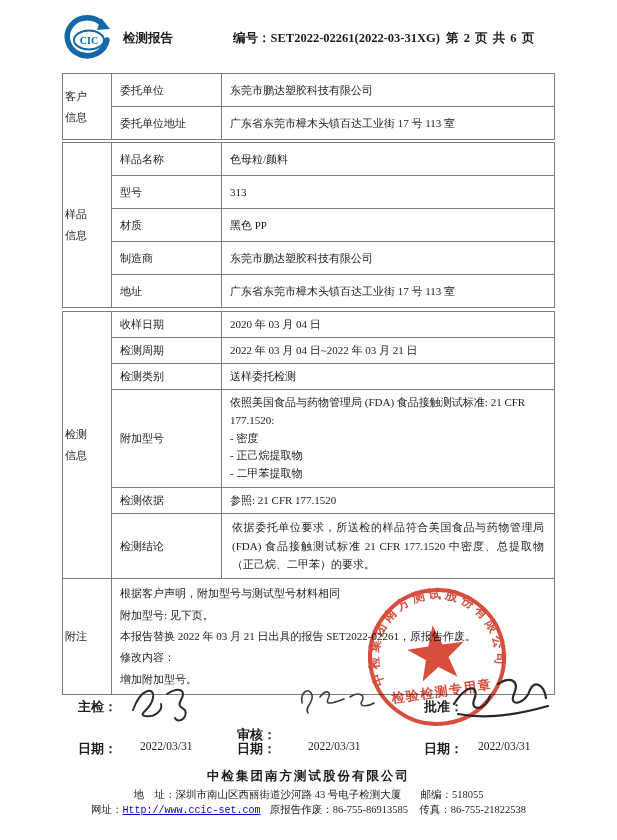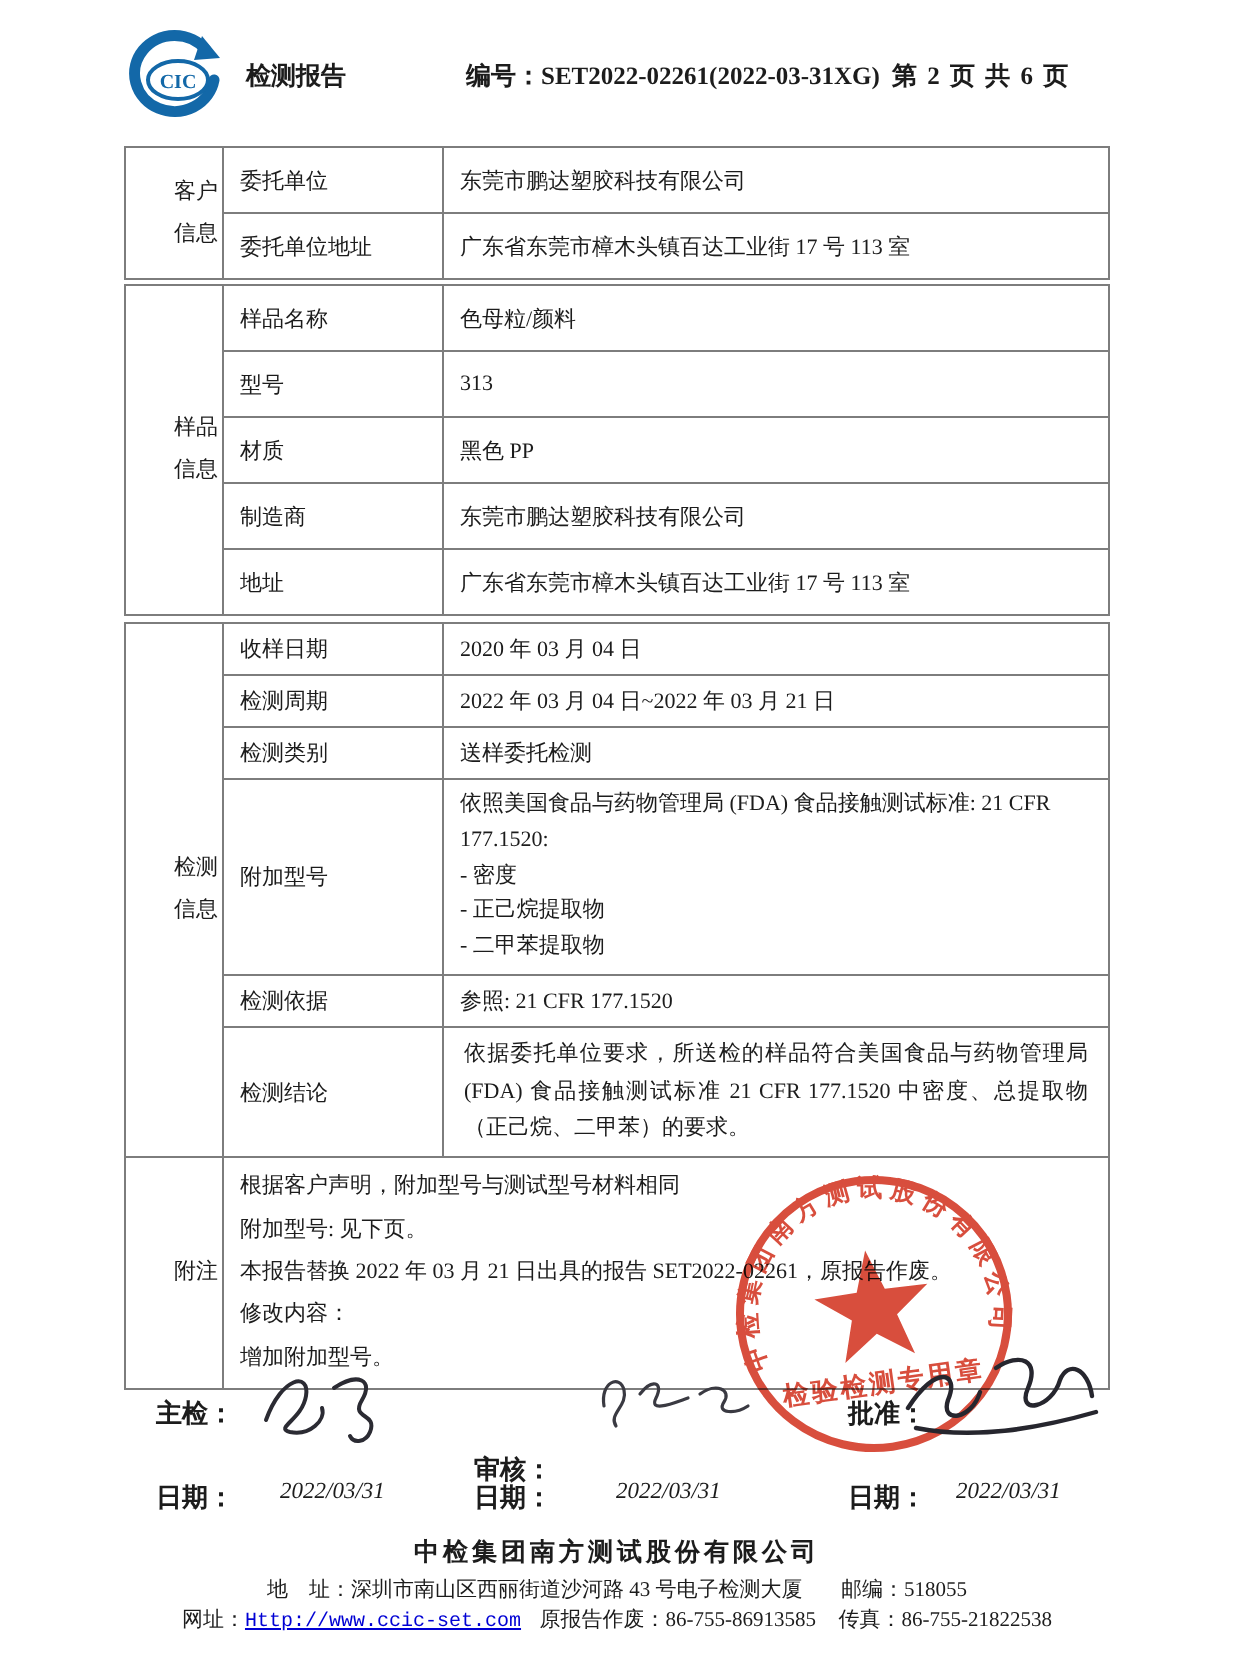--- a/index.html
+++ b/index.html
@@ -7,34 +7,34 @@
     width:617px;height:840px;position:relative;background:#ffffff;
     font-family:"Liberation Serif","DejaVu Serif",serif;color:#1c1c1c;
     overflow:hidden;
   }
   
   .hdr-text{position:absolute;font-weight:bold;font-size:12.5px;white-space:nowrap;}
   #logo{position:absolute;left:63px;top:15px;}
   
   table{border-collapse:collapse;position:absolute;left:62px;table-layout:fixed;width:493px;}
   td{border:1px solid #7d7d7d;font-size:11px;padding:0 8px;vertical-align:middle;background:#fff;}
-  td.sec{width:44px;text-align:right;padding:0 2px;line-height:1.9;}
+  td.sec{width:44px;text-align:left;padding:0 2px;line-height:1.9;}
   td.lbl{width:93px;}
   td.val{}
   tr.h33{height:33px;} tr.h26{height:26px;} tr.h88{height:88px;}
   tr.h55{height:55px;} tr.h106{height:106px;}
   .pre{white-space:pre-line;line-height:1.62;padding:4px 8px;}
   .notes-pre{white-space:pre-line;line-height:1.95;padding:4px 8px;}
   .just{text-align:justify;line-height:1.7;padding:4px 10px;}
   #t-customer{top:73px;}
   #t-sample{top:142px;}
   #t-test{top:311px;}
   
   .sig-label{position:absolute;font-size:13px;font-weight:bold;white-space:nowrap;}
-  .date-val{position:absolute;font-size:11.5px;white-space:nowrap;font-style:italic;}
+  .date-val{position:absolute;font-size:11.5px;white-space:nowrap;}
   .sig-svg{position:absolute;z-index:6;}
   
   #stamp{position:absolute;left:357px;top:577px;z-index:5;opacity:.9;
          transform:rotate(-8deg);mix-blend-mode:multiply;}
   
   .ftr{position:absolute;left:0;width:617px;text-align:center;white-space:nowrap;}
   #ftr-company{top:768px;font-size:12.5px;font-weight:bold;letter-spacing:2px;}
   #ftr-address{top:788px;font-size:10.5px;}
   #ftr-contact{top:803px;font-size:10.5px;}
   .link{color:#0000d4;text-decoration:underline;font-family:"Liberation Mono","DejaVu Sans Mono",monospace;font-size:10px;}

